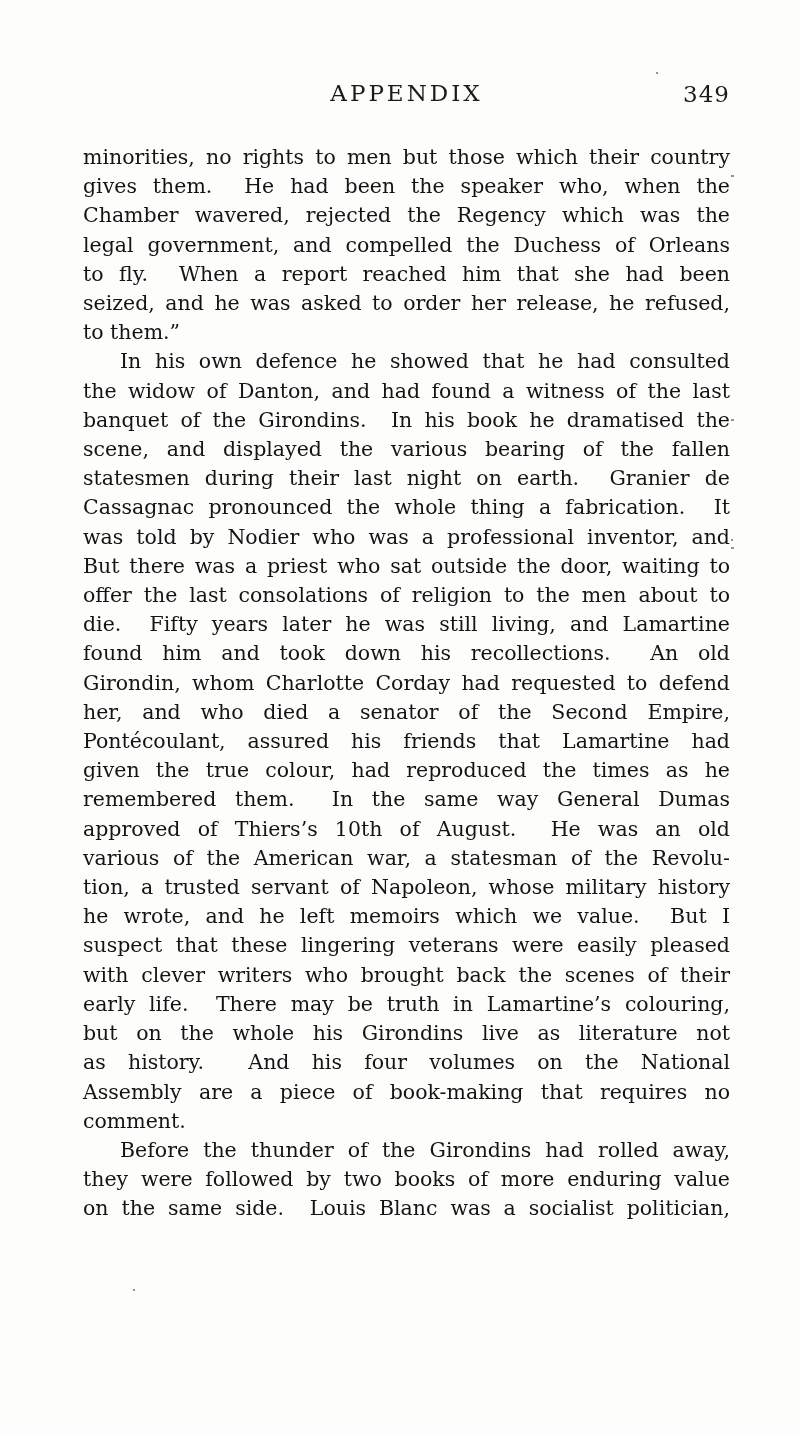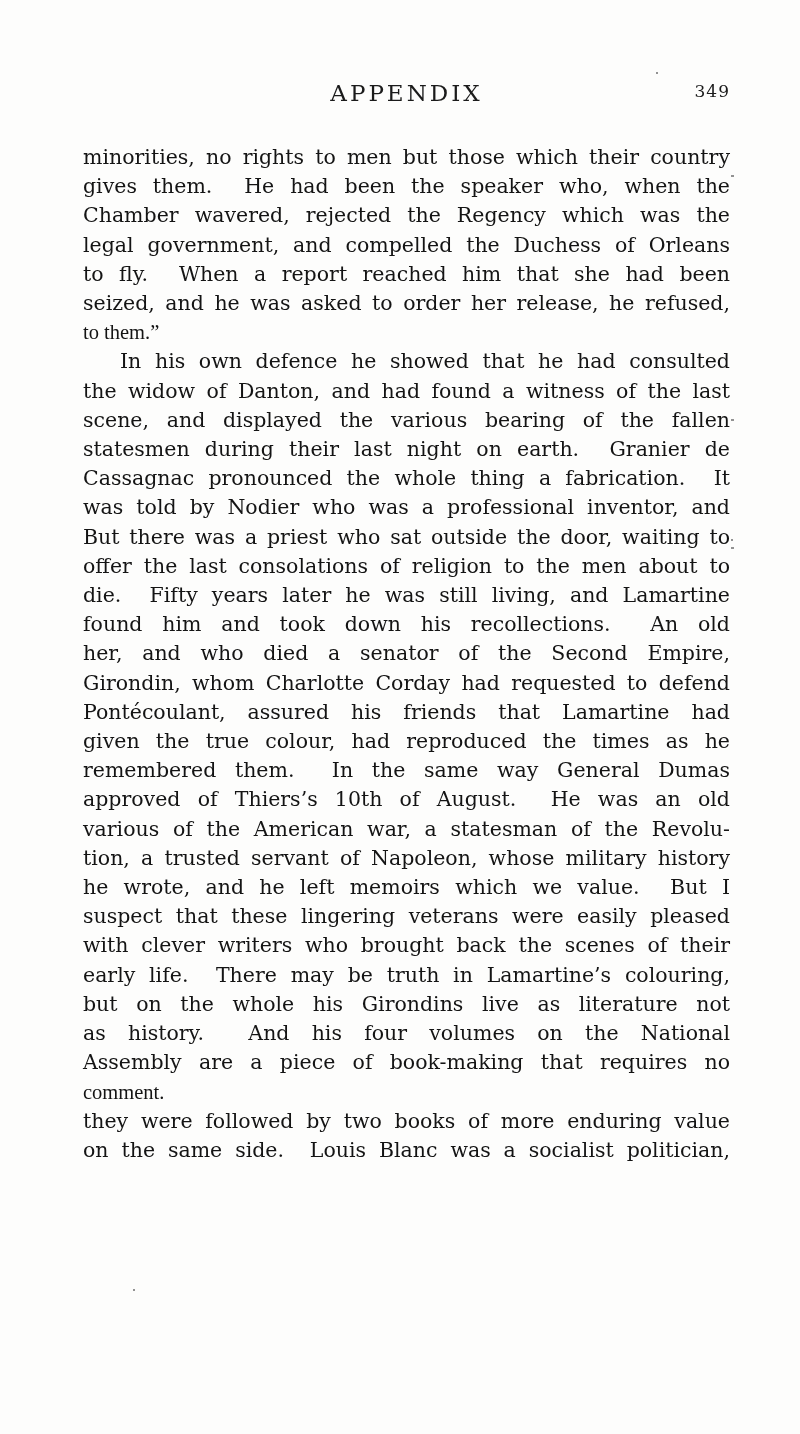--- a/index.html
+++ b/index.html
@@ -32,41 +32,40 @@
     display: block;
     text-align: center;
     font-size: 23px;
     letter-spacing: 3px;
     color: #1b1b1b;
   }
   .running-head .page-number {
     position: absolute;
     right: 0;
     top: 1px;
-    font-size: 17px;
+    font-size: 23px;
     letter-spacing: 1px;
     color: #1b1b1b;
   }
   .body-text {
     margin-top: 33px;
   }
   .line {
     font-size: 20.5px;
     line-height: 29.2px;
     white-space: pre-wrap;
     text-align: justify;
     text-align-last: justify;
     color: #141414;
   }
   .line.indent {
     text-indent: 37px;
   }
   .line.para-end {
     text-align-last: left;
-    font-family: Liberation Serif, serif;
   }
   .speck {
     position: absolute;
     background: #3a3a3a;
     opacity: 0.55;
   }
 </style>
 </head>
 <body>
 
@@ -79,44 +78,46 @@
     <div class="body-text" id="body-text">
         <div class="line">minorities, no rights to men but those which their country</div>
         <div class="line">gives them.  He had been the speaker who, when the</div>
         <div class="line">Chamber wavered, rejected the Regency which was the</div>
         <div class="line">legal government, and compelled the Duchess of Orleans</div>
         <div class="line">to fly.  When a report reached him that she had been</div>
         <div class="line">seized, and he was asked to order her release, he refused,</div>
         <div class="line para-end">to them.”</div>
         <div class="line indent">In his own defence he showed that he had consulted</div>
         <div class="line">the widow of Danton, and had found a witness of the last</div>
+        <div class="line">banquet of the Girondins.  In his book he dramatised the</div>
         <div class="line">scene, and displayed the various bearing of the fallen</div>
         <div class="line">statesmen during their last night on earth.  Granier de</div>
         <div class="line">Cassagnac pronounced the whole thing a fabrication.  It</div>
         <div class="line">was told by Nodier who was a professional inventor, and</div>
         <div class="line">But there was a priest who sat outside the door, waiting to</div>
         <div class="line">offer the last consolations of religion to the men about to</div>
         <div class="line">die.  Fifty years later he was still living, and Lamartine</div>
         <div class="line">found him and took down his recollections.  An old</div>
+        <div class="line">Girondin, whom Charlotte Corday had requested to defend</div>
         <div class="line">her, and who died a senator of the Second Empire,</div>
-        <div class="line">Girondin, whom Charlotte Corday had requested to defend</div>
         <div class="line">Pontécoulant, assured his friends that Lamartine had</div>
         <div class="line">given the true colour, had reproduced the times as he</div>
         <div class="line">remembered them.  In the same way General Dumas</div>
         <div class="line">approved of Thiers’s 10th of August.  He was an old</div>
         <div class="line">various of the American war, a statesman of the Revolu-</div>
         <div class="line">tion, a trusted servant of Napoleon, whose military history</div>
         <div class="line">he wrote, and he left memoirs which we value.  But I</div>
         <div class="line">suspect that these lingering veterans were easily pleased</div>
         <div class="line">with clever writers who brought back the scenes of their</div>
         <div class="line">early life.  There may be truth in Lamartine’s colouring,</div>
         <div class="line">but on the whole his Girondins live as literature not</div>
         <div class="line">as history.  And his four volumes on the National</div>
         <div class="line">Assembly are a piece of book-making that requires no</div>
         <div class="line para-end">comment.</div>
+        <div class="line indent">Before the thunder of the Girondins had rolled away,</div>
         <div class="line">they were followed by two books of more enduring value</div>
         <div class="line">on the same side.  Louis Blanc was a socialist politician,</div>
       </div>
   </div>
   <div id="specks">
       <div class="speck" style="left: 656px; top: 72px; width: 2px; height: 2px;"></div>
       <div class="speck" style="left: 731px; top: 175px; width: 3px; height: 2px;"></div>
       <div class="speck" style="left: 731px; top: 419px; width: 3px; height: 2px;"></div>
       <div class="speck" style="left: 731px; top: 539px; width: 2px; height: 2px;"></div>
       <div class="speck" style="left: 731px; top: 547px; width: 3px; height: 2px;"></div>

